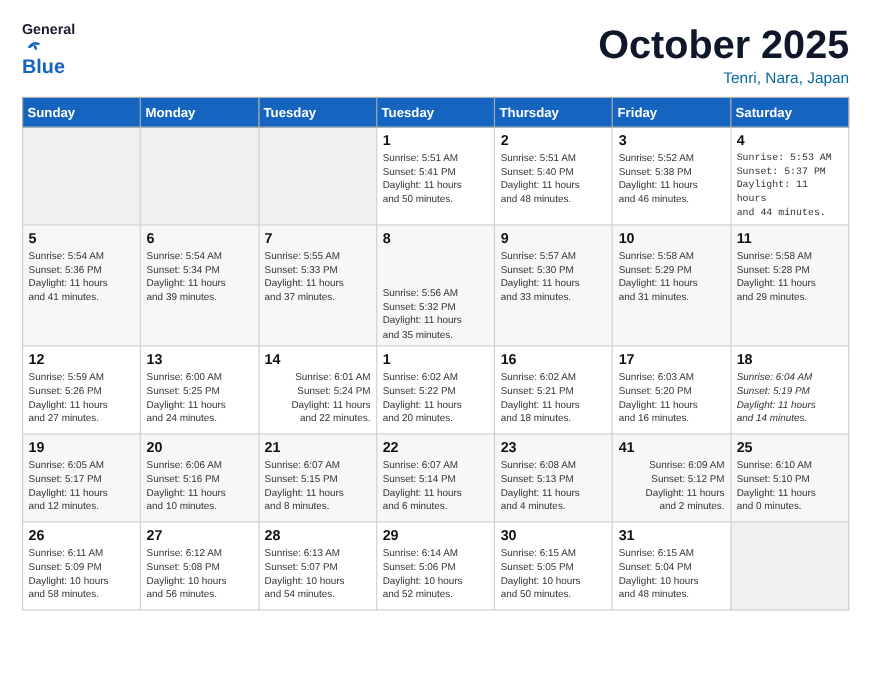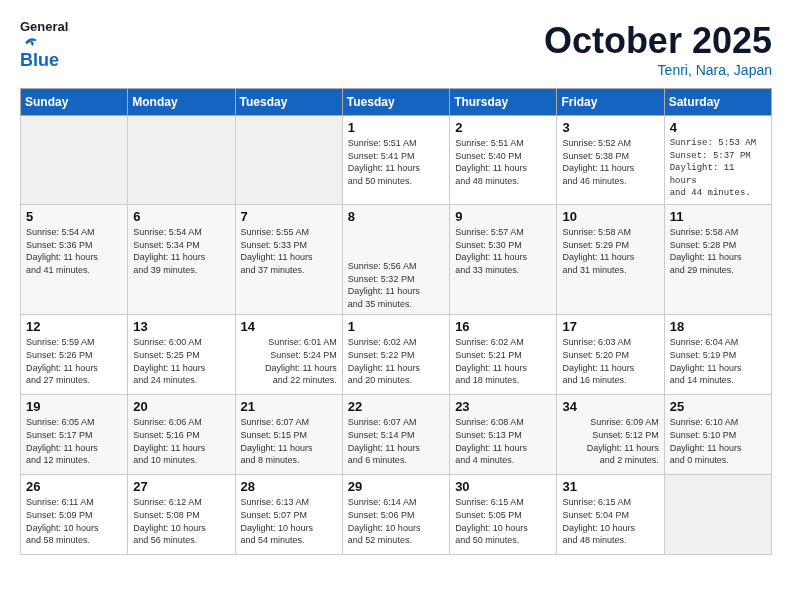--- a/index.html
+++ b/index.html
@@ -233,21 +233,21 @@
         </td>
         <td>
           <div class="day-number">17</div>
           <div class="day-info" style="white-space: pre-line;">Sunrise: 6:03 AM
 Sunset: 5:20 PM
 Daylight: 11 hours
 and 16 minutes.</div>
         </td>
         <td>
           <div class="day-number">18</div>
-          <div class="day-info" style="white-space: pre-line;">Sunrise: 6:04 AM
+          <div class="day-info" style="white-space: pre-line; font-style: italic;">Sunrise: 6:04 AM
 Sunset: 5:19 PM
 Daylight: 11 hours
 and 14 minutes.</div>
         </td>
       </tr>
       <tr>
         <td>
           <div class="day-number">19</div>
           <div class="day-info" style="white-space: pre-line;">Sunrise: 6:05 AM
 Sunset: 5:17 PM
@@ -276,21 +276,21 @@
 and 6 minutes.</div>
         </td>
         <td>
           <div class="day-number">23</div>
           <div class="day-info" style="white-space: pre-line;">Sunrise: 6:08 AM
 Sunset: 5:13 PM
 Daylight: 11 hours
 and 4 minutes.</div>
         </td>
         <td>
-          <div class="day-number">34</div>
+          <div class="day-number">41</div>
           <div class="day-info" style="white-space: pre-line; text-align: right;">Sunrise: 6:09 AM
 Sunset: 5:12 PM
 Daylight: 11 hours
 and 2 minutes.</div>
         </td>
         <td>
           <div class="day-number">25</div>
           <div class="day-info" style="white-space: pre-line;">Sunrise: 6:10 AM
 Sunset: 5:10 PM
 Daylight: 11 hours

